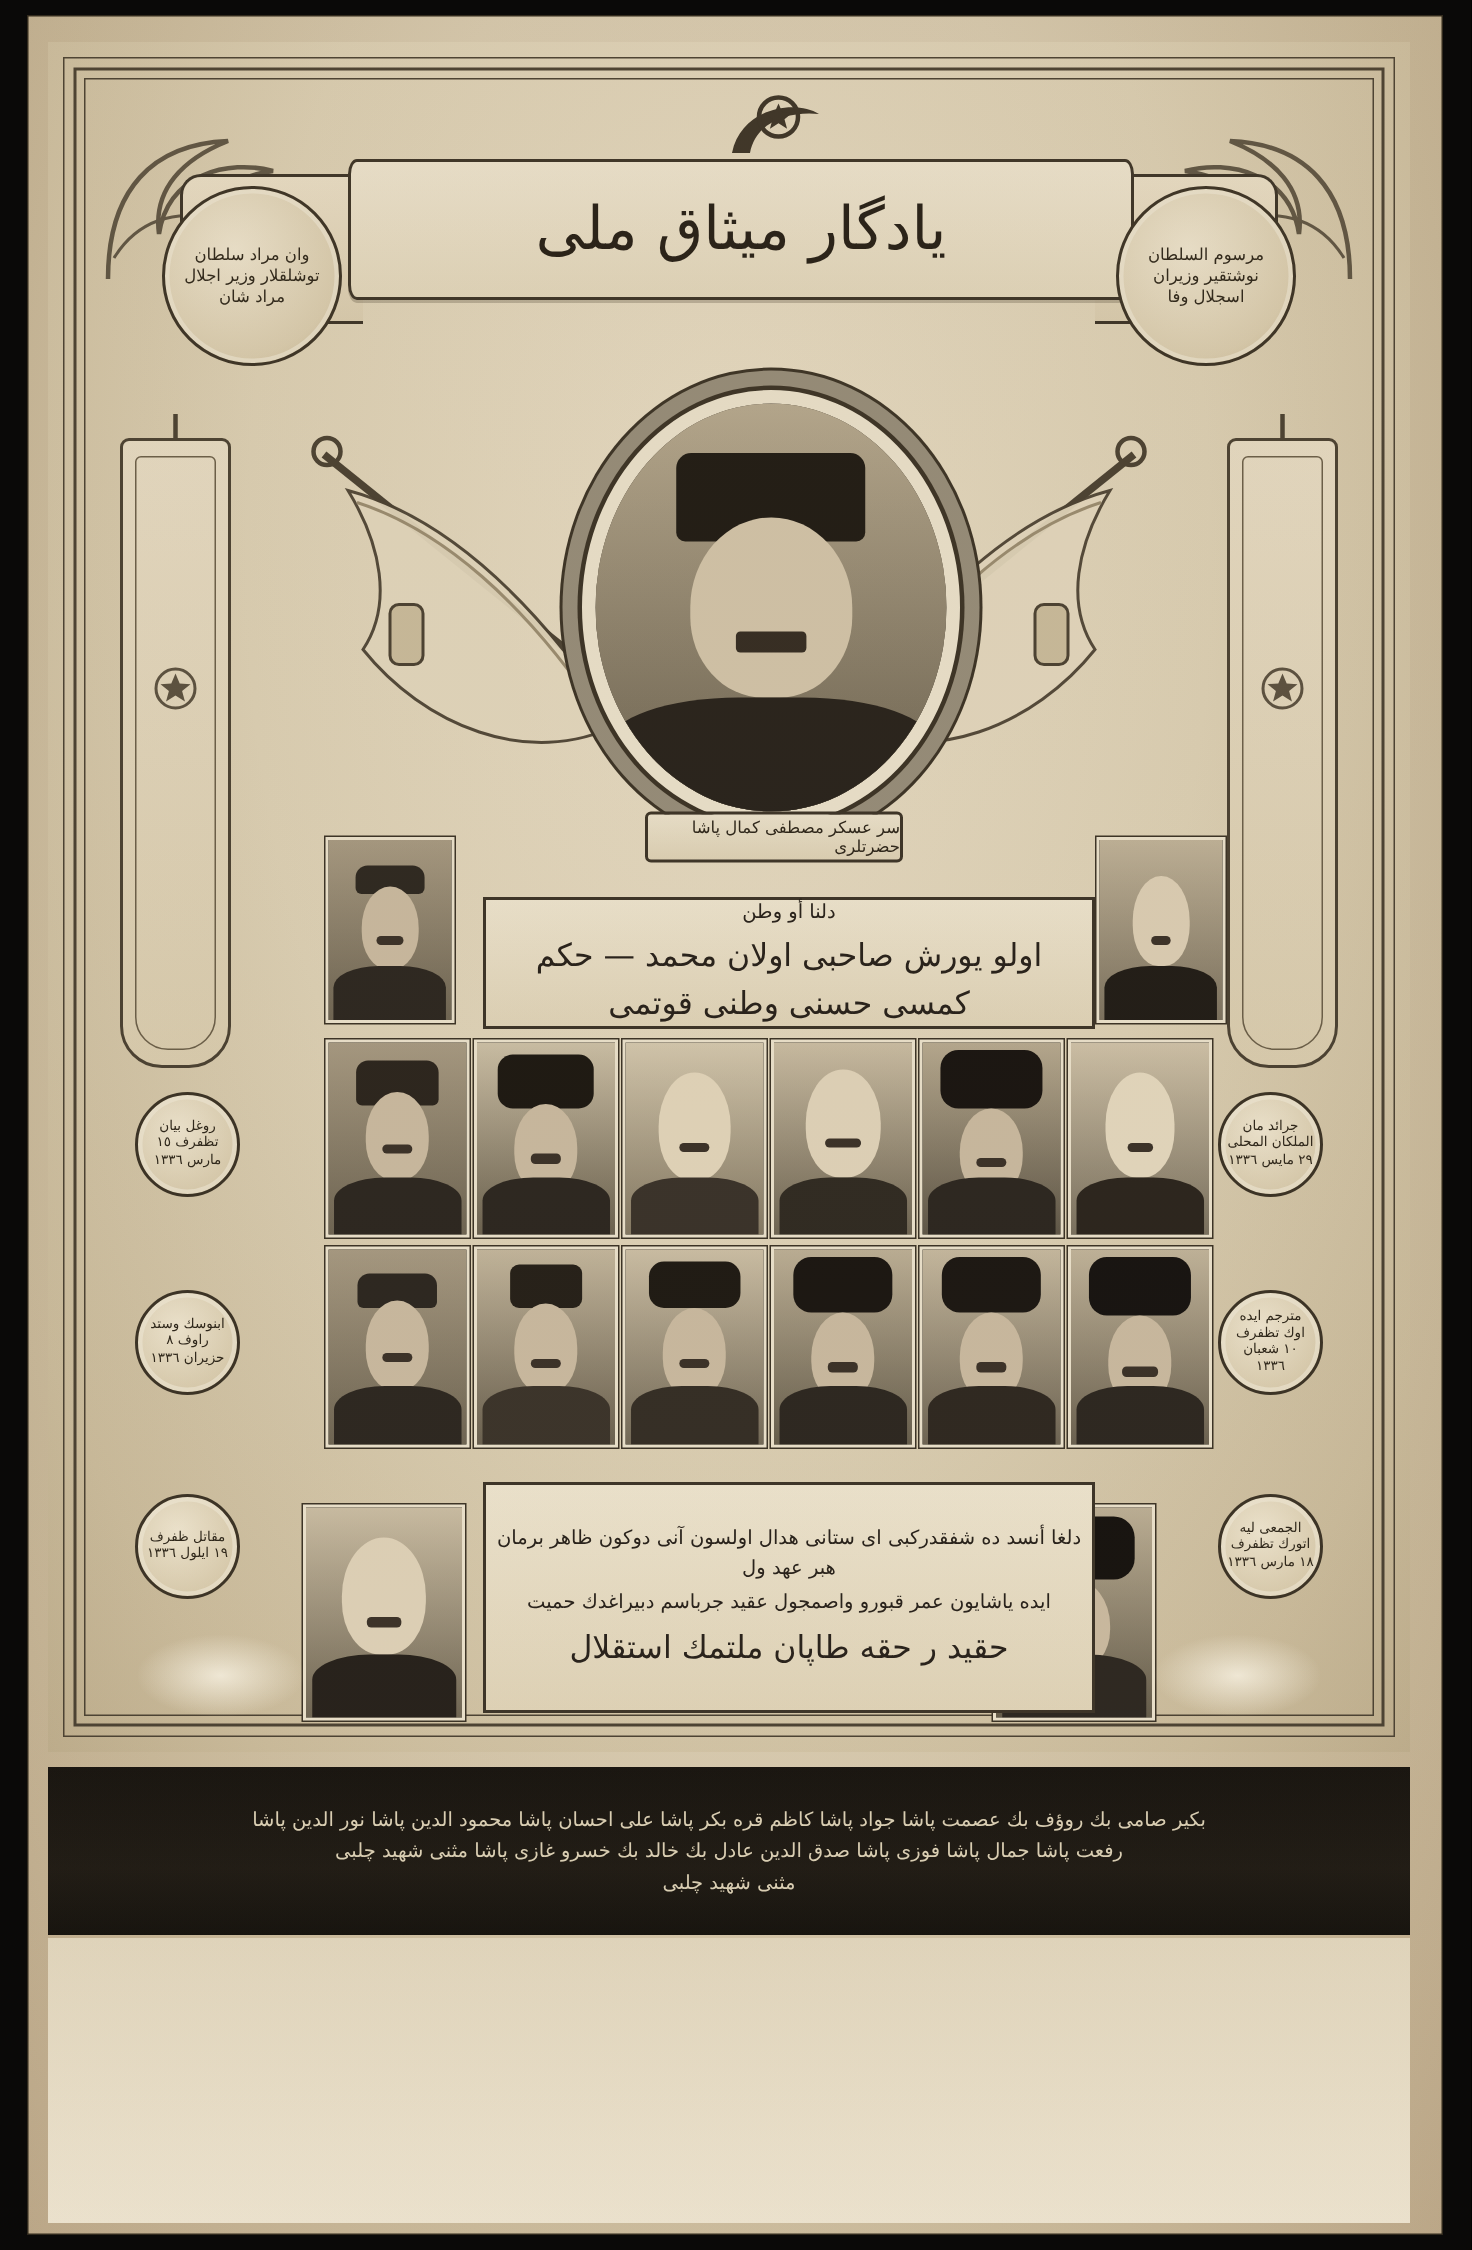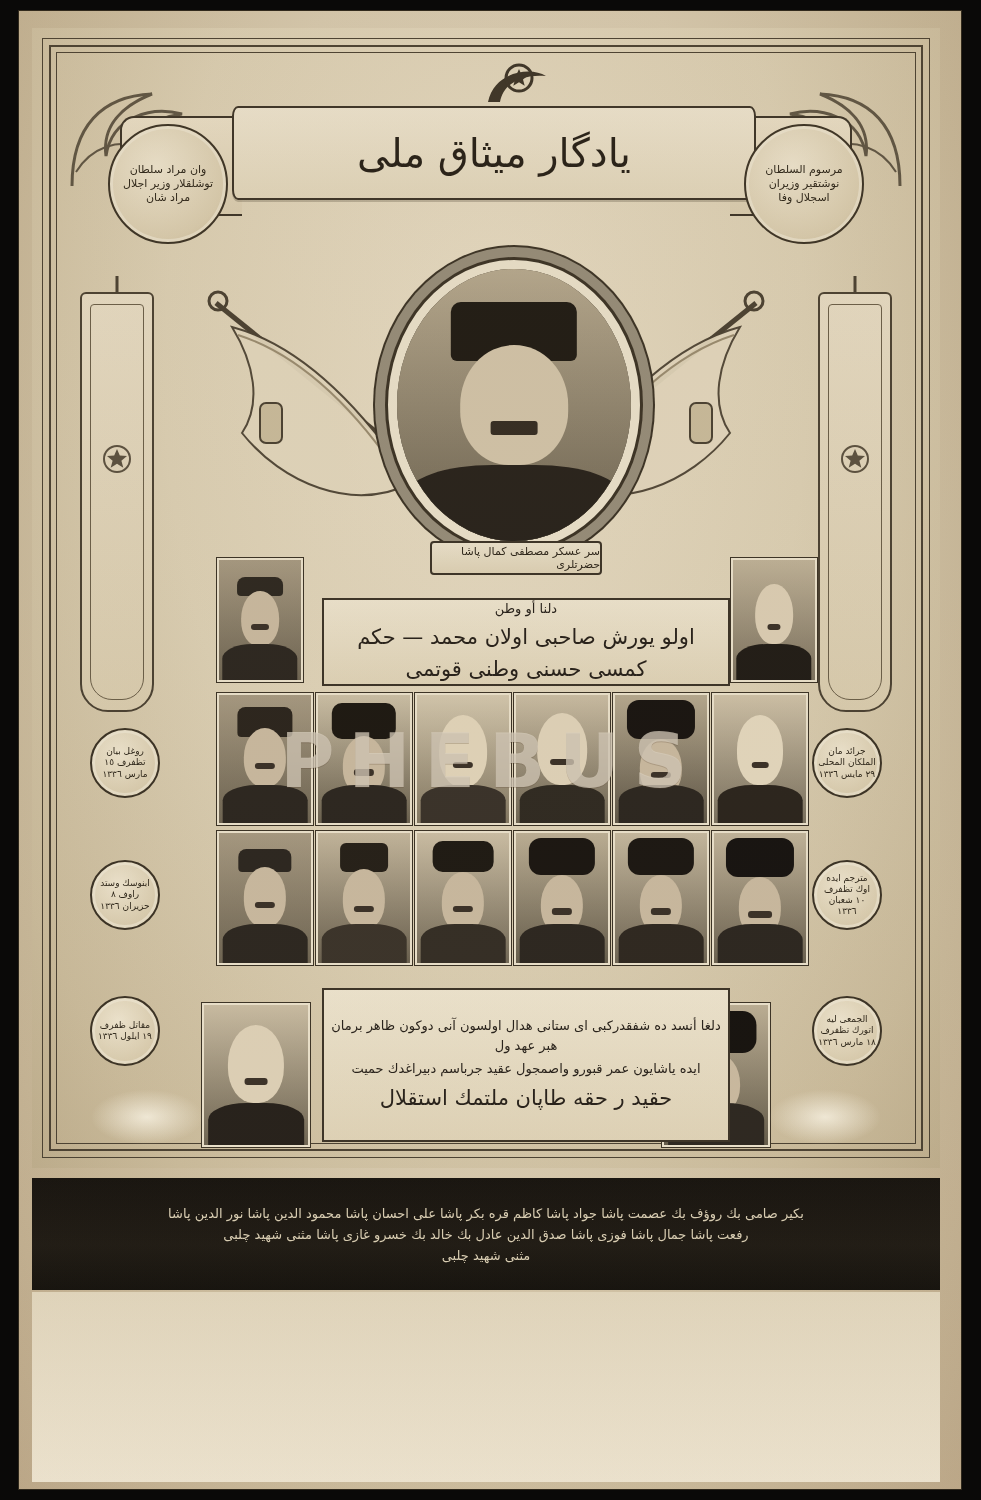--- a/index.html
+++ b/index.html
@@ -477,15 +477,14 @@
     <div class="darkstrip">
       <div class="ln">بكير صامى بك    روؤف بك    عصمت پاشا    جواد پاشا    كاظم قره بكر پاشا    على احسان پاشا    محمود الدين پاشا    نور الدين پاشا</div>
       <div class="ln">رفعت پاشا    جمال پاشا    فوزى پاشا    صدق الدين    عادل بك    خالد بك    خسرو غازى پاشا    مثنى شهيد چلبى</div>
       <div class="ln">مثنى شهيد چلبى</div>
     </div>
 
     <div class="bottommargin"></div>
 
   </div>
 
-  <div class="watermark">PHEBUS</div>
 
 </div>
 
 </body></html>

